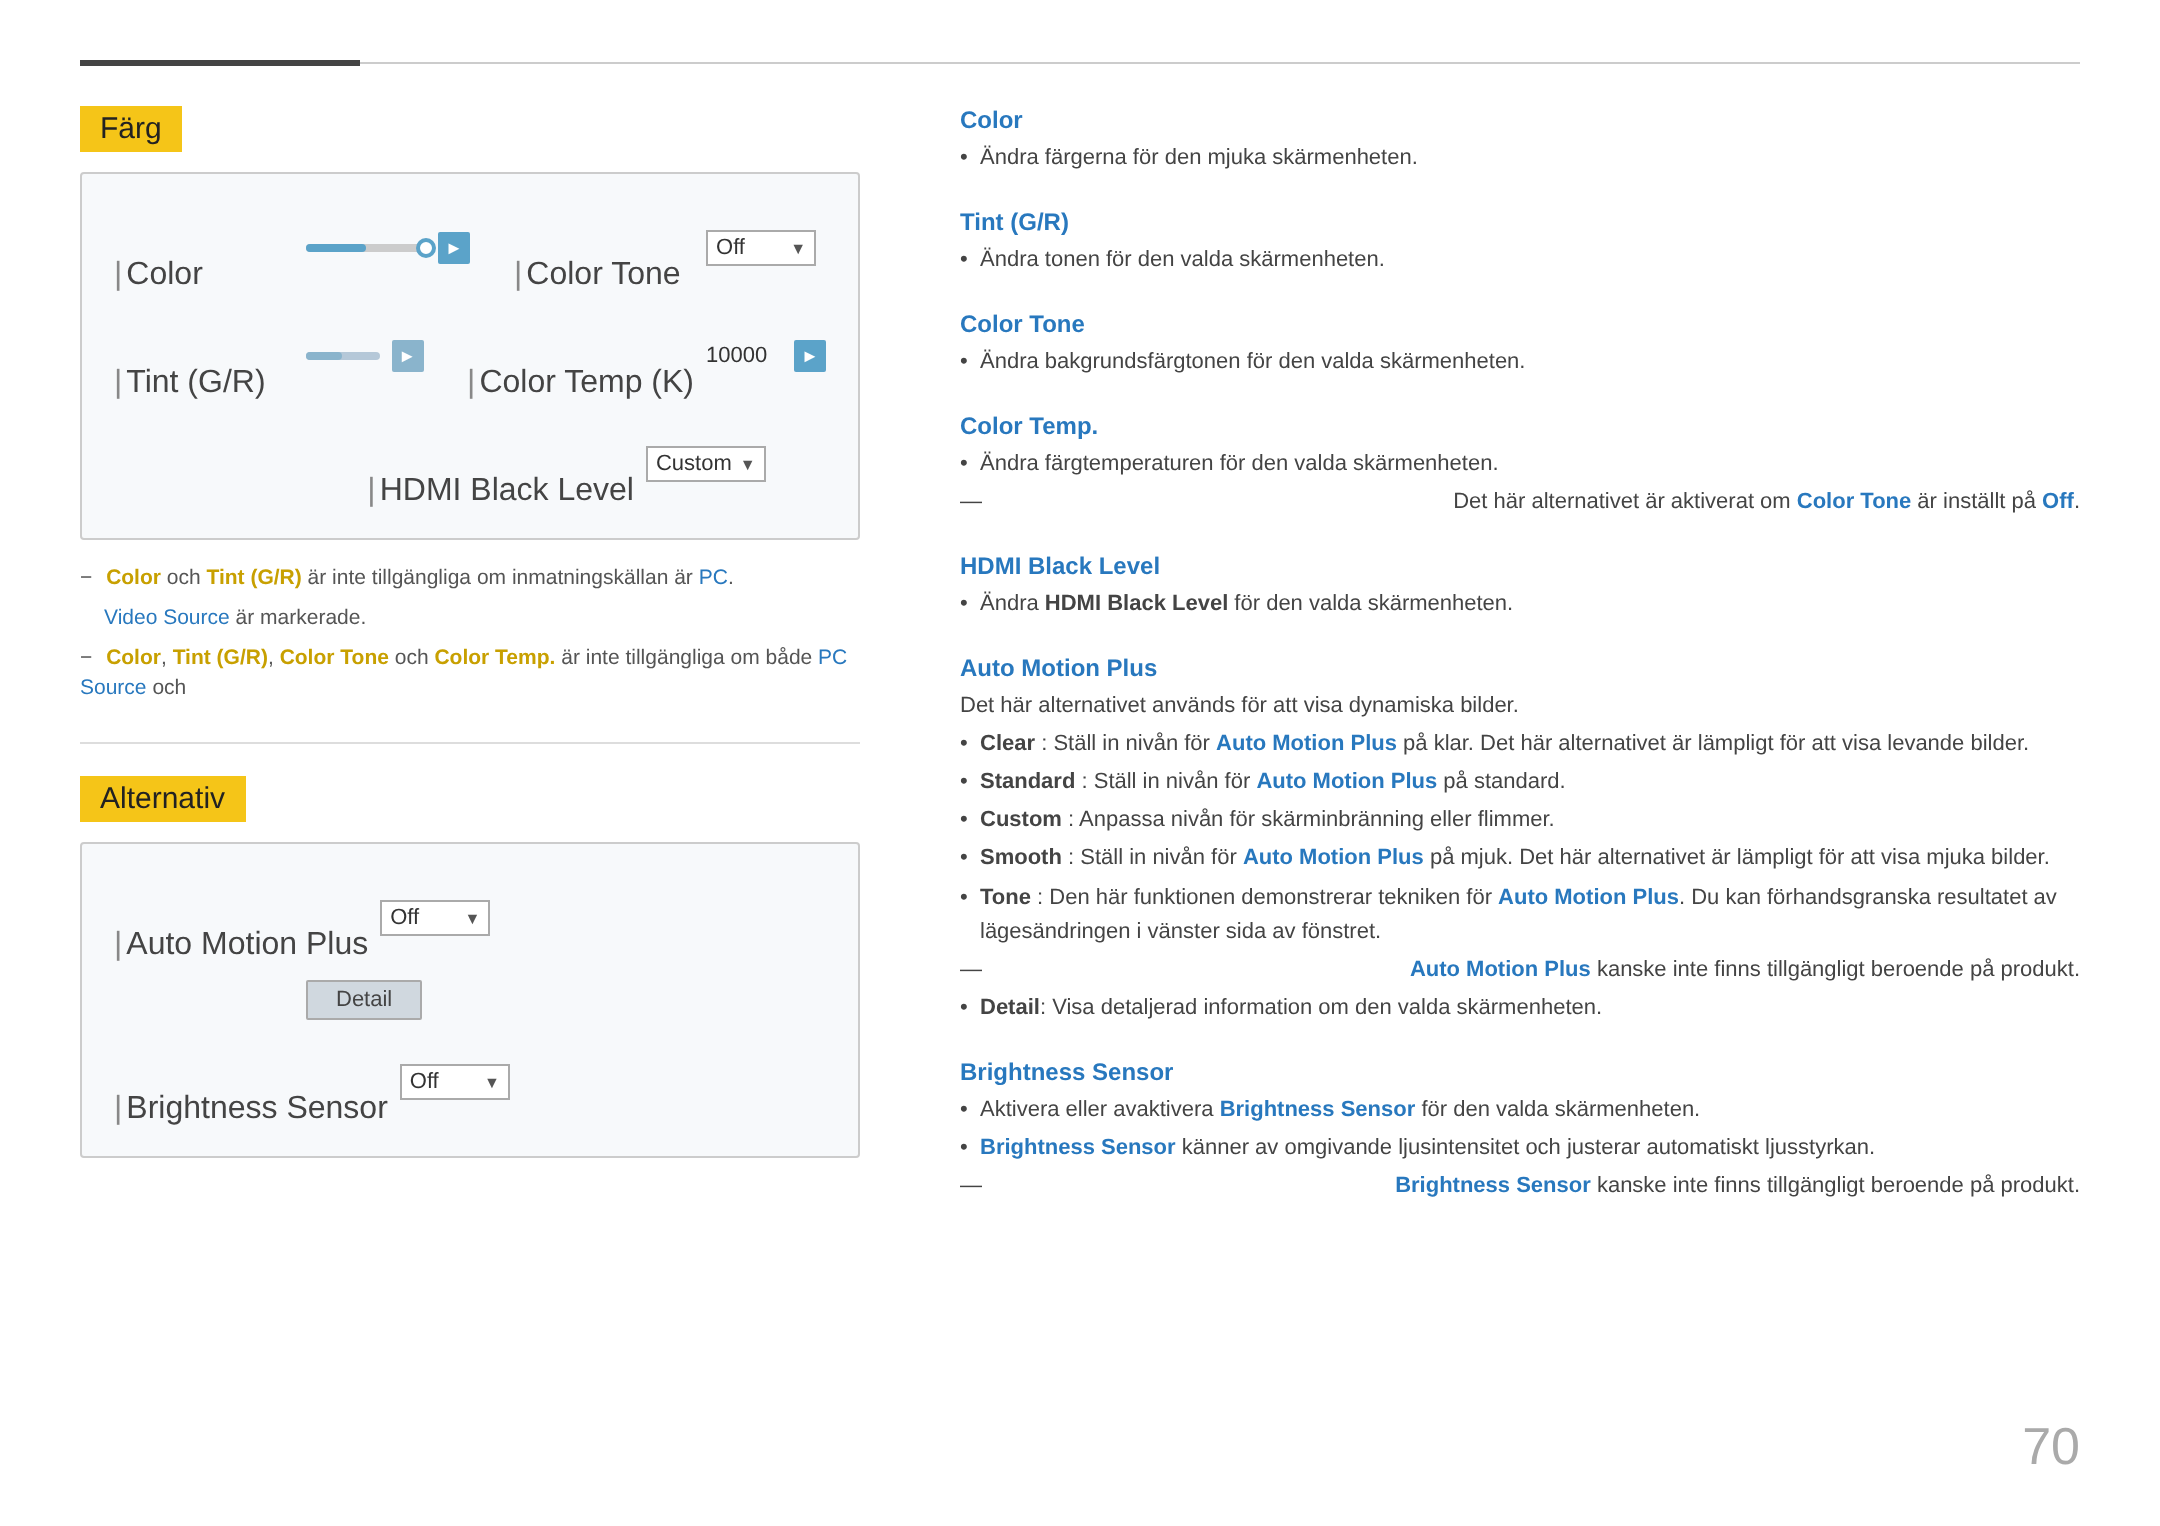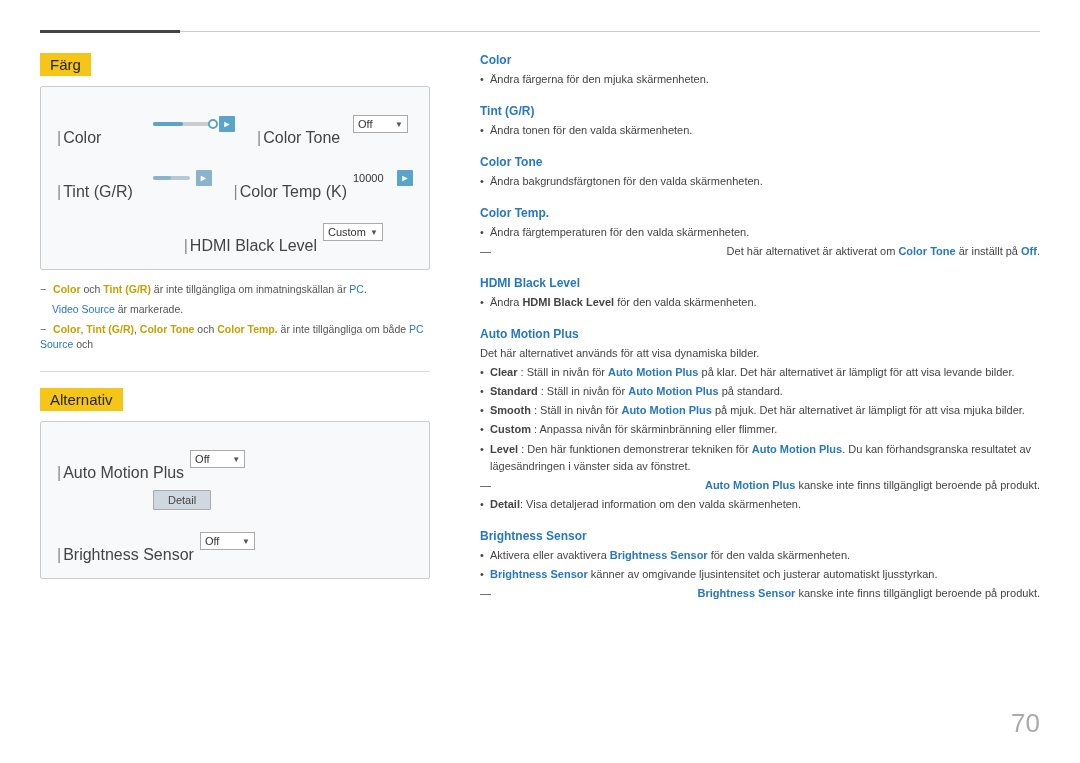--- a/index.html
+++ b/index.html
@@ -405,23 +405,23 @@
         <p class="help-bullet">
           Ändra <span class="bold-inline">HDMI Black Level</span> för den valda skärmenheten.
         </p>
       </div>
 
       <div class="help-section">
         <div class="help-section-title">Auto Motion Plus</div>
         <p class="help-text">Det här alternativet används för att visa dynamiska bilder.</p>
         <p class="help-bullet"><span class="bold-inline">Clear</span> : Ställ in nivån för <span class="blue-inline">Auto Motion Plus</span> på klar. Det här alternativet är lämpligt för att visa levande bilder.</p>
         <p class="help-bullet"><span class="bold-inline">Standard</span> : Ställ in nivån för <span class="blue-inline">Auto Motion Plus</span> på standard.</p>
+        <p class="help-bullet"><span class="bold-inline">Custom</span> : Anpassa nivån för skärminbränning eller flimmer.</p>
         <p class="help-bullet"><span class="bold-inline">Smooth</span> : Ställ in nivån för <span class="blue-inline">Auto Motion Plus</span> på mjuk. Det här alternativet är lämpligt för att visa mjuka bilder.</p>
-        <p class="help-bullet"><span class="bold-inline">Custom</span> : Anpassa nivån för skärminbränning eller flimmer.</p>
-        <p class="help-bullet"><span class="bold-inline">Level</span> : Den här funktionen demonstrerar tekniken för <span class="blue-inline">Auto Motion Plus</span>. Du kan förhandsgranska resultatet av lägesändringen i vänster sida av fönstret.</p>
+        <p class="help-bullet"><span class="bold-inline">Tone</span> : Den här funktionen demonstrerar tekniken för <span class="blue-inline">Auto Motion Plus</span>. Du kan förhandsgranska resultatet av lägesändringen i vänster sida av fönstret.</p>
         <p class="help-note"><span class="blue-inline">Auto Motion Plus</span> kanske inte finns tillgängligt beroende på produkt.</p>
         <p class="help-bullet"><span class="bold-inline">Detail</span>: Visa detaljerad information om den valda skärmenheten.</p>
       </div>
 
       <div class="help-section">
         <div class="help-section-title">Brightness Sensor</div>
         <p class="help-bullet">Aktivera eller avaktivera <span class="blue-inline">Brightness Sensor</span> för den valda skärmenheten.</p>
         <p class="help-bullet"><span class="blue-inline">Brightness Sensor</span> känner av omgivande ljusintensitet och justerar automatiskt ljusstyrkan.</p>
         <p class="help-note"><span class="blue-inline">Brightness Sensor</span> kanske inte finns tillgängligt beroende på produkt.</p>
       </div>

